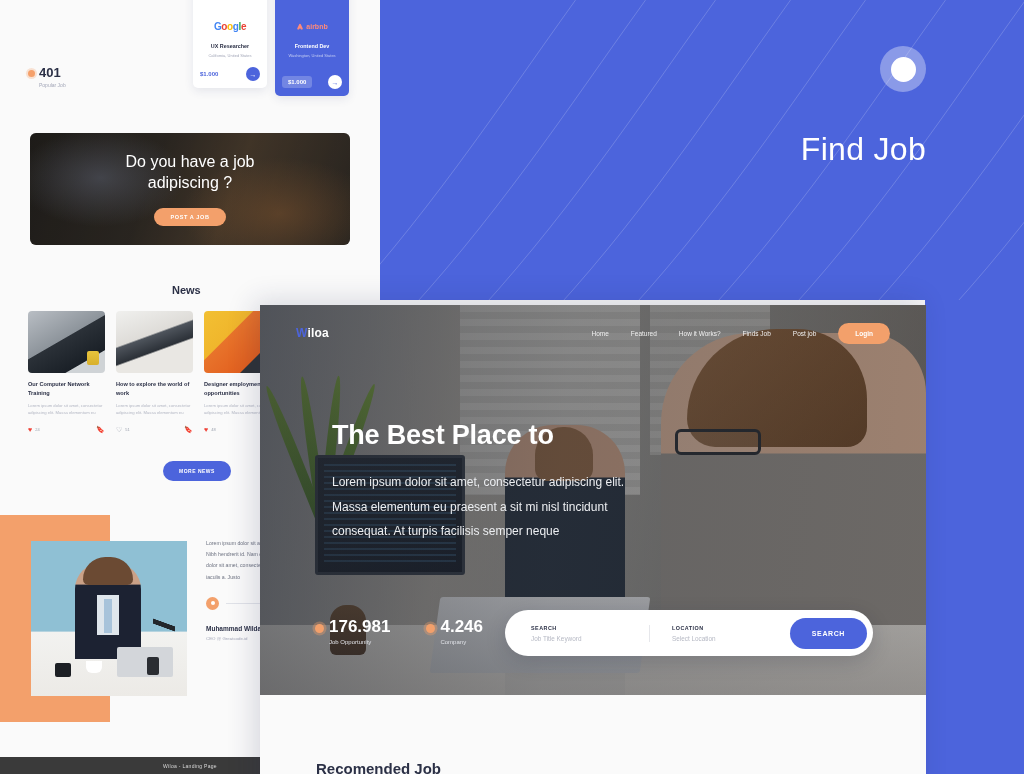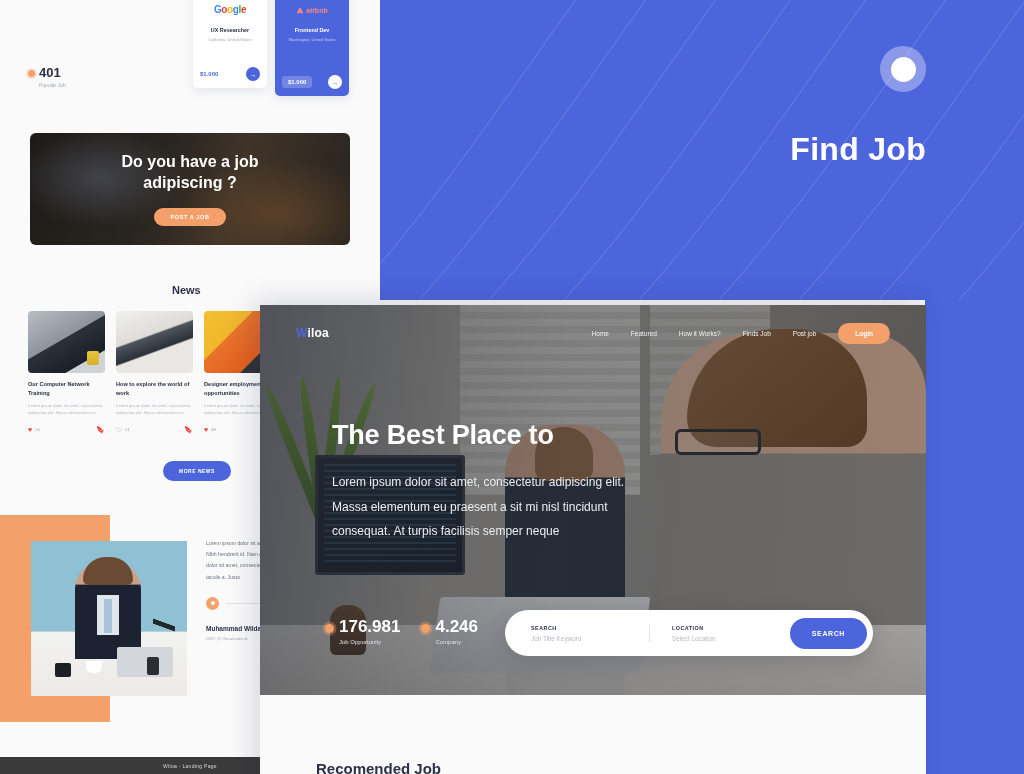--- a/index.html
+++ b/index.html
@@ -15,21 +15,21 @@
     position:absolute; left:380px; top:0; width:644px; height:300px;
     background:#4c64dc; overflow:hidden;
   }
   .blue-panel-lower{
     position:absolute; left:925px; top:300px; width:99px; height:474px;
     background:#4c64dc;
   }
   .waves{ position:absolute; inset:0; width:100%; height:100%; }
   .find-job-title{
     position:absolute; right:98px; top:131px;
-    color:#ffffff; font-size:32px; font-weight:bold; letter-spacing:.3px;
+    color:#ffffff; font-size:32px; font-weight:normal; letter-spacing:.3px;
     white-space:nowrap;
   }
   .badge-circle{
     position:absolute; left:880px; top:46px; width:46px; height:46px;
     border-radius:50%; background:rgba(255,255,255,.35);
     display:flex; align-items:center; justify-content:center;
   }
   .badge-circle .inner{
     width:25px; height:25px; border-radius:50%; background:#fff;
   }
@@ -42,21 +42,21 @@
 
   
   .job-cards{ position:absolute; left:193px; top:-16px; display:flex; gap:8px; }
   .job-card{
     width:74px; height:104px; border-radius:5px; padding:8px 7px 7px;
     display:flex; flex-direction:column; align-items:center;
     box-shadow:0 3px 10px rgba(40,50,110,.10);
   }
   .job-card.light{ background:#ffffff; }
   .job-card.blue{ background:#4c64dc; height:112px; }
-  .jc-logo{ margin-top:13px; height:11px; display:flex; }
+  .jc-logo{ margin-top:29px; height:11px; display:flex; align-items:center; }
   .g-logo{ font-size:10px; font-weight:bold; letter-spacing:-.4px; line-height:1;}
   .g-logo span:nth-child(1){color:#4285F4;} .g-logo span:nth-child(2){color:#EA4335;}
   .g-logo span:nth-child(3){color:#FBBC05;} .g-logo span:nth-child(4){color:#4285F4;}
   .g-logo span:nth-child(5){color:#34A853;} .g-logo span:nth-child(6){color:#EA4335;}
   .abnb{ display:flex; align-items:center; gap:2px; color:#ff8a7a; font-size:7px; font-weight:bold;}
   .abnb svg{ width:8px; height:8px; }
   .jc-title{ margin-top:11px; font-size:5.4px; font-weight:bold; text-align:center; }
   .job-card.light .jc-title{ color:#2b3046; }
   .job-card.blue .jc-title{ color:#ffffff; }
   .jc-loc{ margin-top:4px; font-size:4px; text-align:center; }
@@ -84,21 +84,21 @@
     background:linear-gradient(110deg,#2a2723 0%,#3a342d 38%,#5b4a38 62%,#37322c 100%);
     display:flex; flex-direction:column; align-items:center; justify-content:center;
   }
   .cta-banner::before{
     content:""; position:absolute; inset:0;
     background:
       radial-gradient(ellipse 120px 70px at 22% 40%, rgba(90,95,110,.55), transparent 70%),
       radial-gradient(ellipse 140px 80px at 78% 72%, rgba(120,80,45,.55), transparent 70%),
       linear-gradient(0deg, rgba(0,0,0,.30), rgba(0,0,0,.30));
   }
-  .cta-title{ position:relative; color:#fff; font-size:16px; font-weight:bold; text-align:center; line-height:1.3; }
+  .cta-title{ position:relative; color:#fff; font-size:16px; font-weight:normal; text-align:center; line-height:1.3; }
   .cta-btn{
     position:relative; margin-top:14px; background:#f3a06b; color:#fff;
     font-size:5.5px; font-weight:bold; letter-spacing:.6px;
     padding:6px 17px; border-radius:11px; border:none; cursor:pointer;
   }
 
   
   .news-heading{ position:absolute; left:172px; top:284px; font-size:11px; font-weight:bold; color:#2b3046;}
   .news-row{ position:absolute; left:28px; top:311px; display:flex; gap:11px; }
   .news-card{ width:77px; }
@@ -207,21 +207,21 @@
   .logo .w{ color:#4c64dc; }
   .nav-links{ margin-left:auto; display:flex; align-items:center; gap:22px;}
   .nav-links a{ color:#f0f0f0; font-size:6.5px; text-decoration:none; white-space:nowrap;}
   .login-btn{ background:#f3a06b; color:#fff; font-size:6.5px; font-weight:bold;
               padding:7px 17px; border-radius:12px; border:none; cursor:pointer;}
 
   .hero-copy{ position:absolute; left:56px; top:113px;margin-left:16px; }
   .hero-h1{ color:#fff; font-size:27px; font-weight:bold; line-height:1.28; letter-spacing:-.2px;}
   .hero-p{ margin-top:17px; color:#eceef1; font-size:12px; line-height:2.08;}
 
-  .hero-stats{ position:absolute; left:65px; top:313px; display:flex; gap:21px;}
+  .hero-stats{ position:absolute; left:55px; top:313px; display:flex; gap:36px;}
   .hs{ display:flex; align-items:flex-start; gap:5px;}
   .hs .dot{ width:9px;height:9px;border-radius:50%;background:#f3a06b;margin-top:6px;
             box-shadow:0 0 0 2.5px rgba(243,160,107,.35);}
   .hs .num{ color:#fff; font-size:17px; font-weight:bold; line-height:1;}
   .hs .lbl{ color:#dfe1e6; font-size:6px; margin-top:4px;}
 
   .searchbar{
     position:absolute; left:245px; top:305px; width:368px; height:46px;
     background:#fff; border-radius:23px; display:flex; align-items:center;
     padding:0 6px 0 26px; box-shadow:0 6px 20px rgba(20,25,50,.18);

